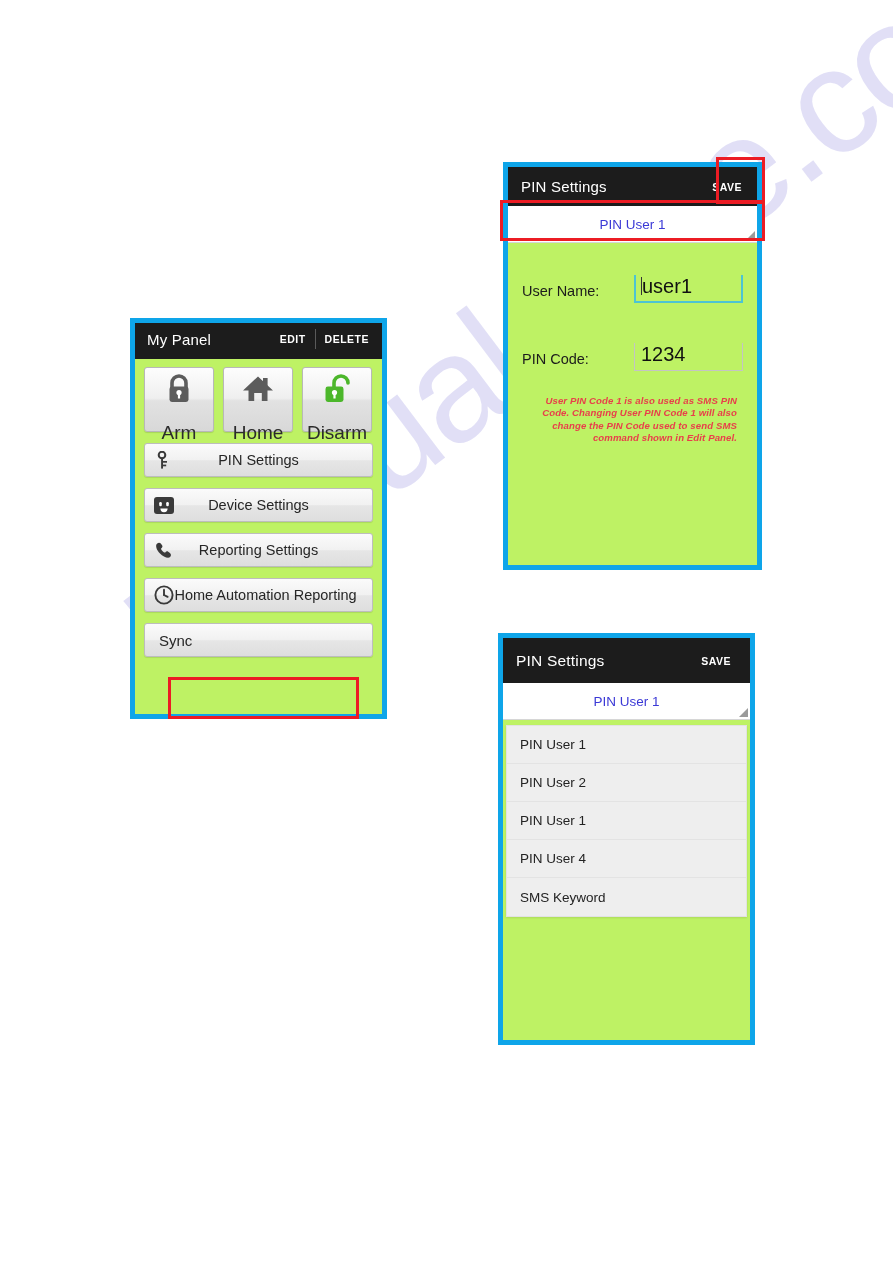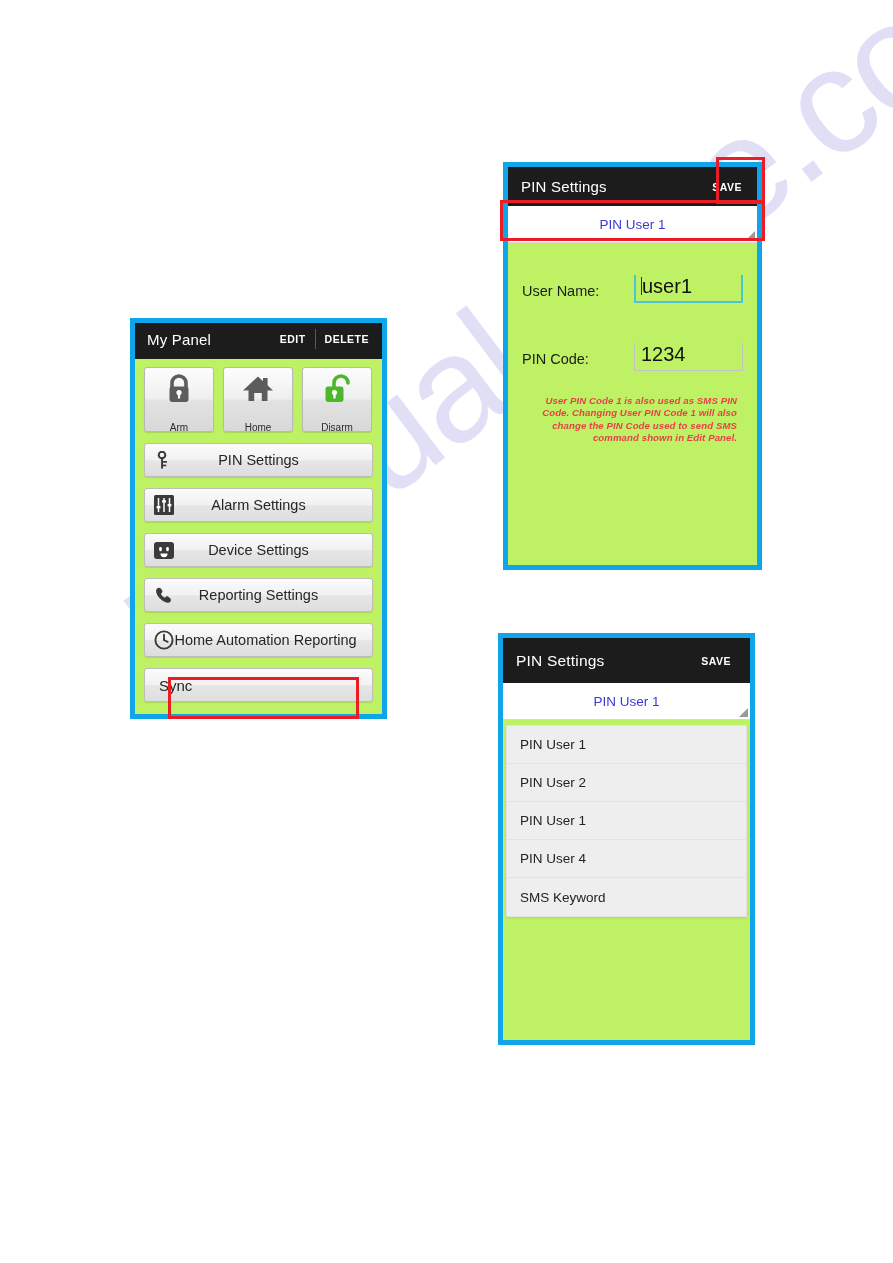--- a/index.html
+++ b/index.html
@@ -70,21 +70,21 @@
   .mode-btn{
     width:70px;height:65px;
     border:1px solid #b8b8b8;
     border-radius:3px;
     background:linear-gradient(to bottom,#fdfdfd 0%,#efefef 48%,#e2e2e2 52%,#d8d8d8 100%);
     box-shadow:0 1px 1px rgba(0,0,0,.12);
     display:flex;flex-direction:column;align-items:center;justify-content:flex-start;
     padding-top:5px;box-sizing:border-box;
   }
   .mode-btn .glyph{height:36px;display:flex;align-items:center;justify-content:center;}
-  .mode-btn .lbl{font-size:10px;color:#2b2b2b;line-height:1;margin-top:18px;}
+  .mode-btn .lbl{font-size:19px;color:#2b2b2b;line-height:1;margin-top:18px;}
 
   .list-btn{
     position:relative;
     height:34px;
     border:1px solid #bdbdbd;
     border-radius:3px;
     background:linear-gradient(to bottom,#fbfbfb 0%,#f1f1f1 50%,#e6e6e6 52%,#dedede 100%);
     box-shadow:0 1px 1px rgba(0,0,0,.10);
     display:flex;align-items:center;
     margin-bottom:11px;
@@ -253,36 +253,20 @@
         <svg width="15" height="19" viewBox="0 0 15 19">
           <circle cx="5" cy="4" r="3.3" fill="none" stroke="#3a3a3a" stroke-width="2"></circle>
           <rect x="4.1" y="6.6" width="1.9" height="11" fill="#3a3a3a"></rect>
           <rect x="6" y="10" width="4" height="1.7" fill="#3a3a3a"></rect>
           <rect x="6" y="13.6" width="3.2" height="1.7" fill="#3a3a3a"></rect>
         </svg>
       </span>
       <span class="ltxt">PIN Settings</span>
     </div>
 
-    <div class="list-btn">
-      <span class="ico">
-        <svg width="20" height="20" viewBox="0 0 20 20">
-          <rect x="0" y="0" width="20" height="20" rx="1.5" fill="#3a3a3a"></rect>
-          <g stroke="#ffffff" stroke-width="1.5">
-            <line x1="4.5" y1="3" x2="4.5" y2="17"></line>
-            <line x1="10" y1="3" x2="10" y2="17"></line>
-            <line x1="15.5" y1="3" x2="15.5" y2="17"></line>
-          </g>
-          <rect x="2.6" y="11" width="3.8" height="2.4" fill="#ffffff"></rect>
-          <rect x="8.1" y="5.2" width="3.8" height="2.4" fill="#ffffff"></rect>
-          <rect x="13.6" y="9" width="3.8" height="2.4" fill="#ffffff"></rect>
-        </svg>
-      </span>
-      <span class="ltxt">Alarm Settings</span>
-    </div>
 
     <div class="list-btn">
       <span class="ico">
         <svg width="20" height="17" viewBox="0 0 20 17">
           <rect x="0" y="0" width="20" height="17" rx="3" fill="#3a3a3a"></rect>
           <rect x="5.2" y="5" width="2.6" height="4.2" rx="1.2" fill="#ffffff"></rect>
           <rect x="12.2" y="5" width="2.6" height="4.2" rx="1.2" fill="#ffffff"></rect>
           <path d="M6.4 11.6 h7.2 a3.6 3.6 0 0 1 -7.2 0 Z" fill="#ffffff"></path>
         </svg>
       </span>

